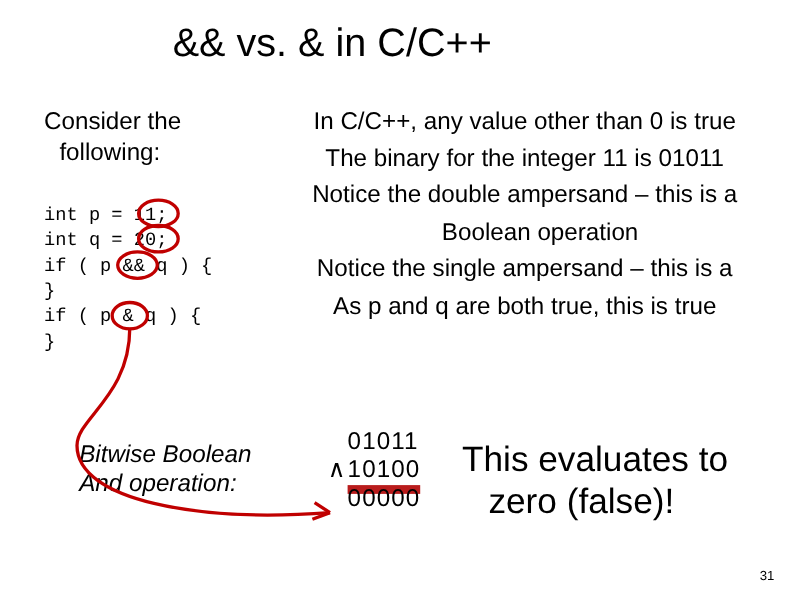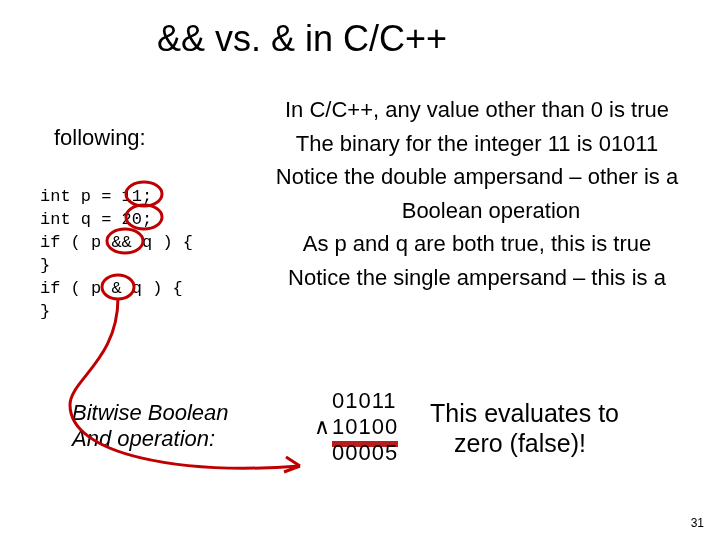--- a/index.html
+++ b/index.html
@@ -47,83 +47,83 @@
     position:absolute;
     top:400px;left:72px;
     width:210px;
     font-size:22px;
     text-align:left;
     line-height:1.2;
     font-style:italic;
   }
   .calc{
     position:absolute;
-    top:388px;left:312px;
+    top:388px;left:296px;
     font-size:22px;
     line-height:1.18;
     font-family:Arial,Helvetica,sans-serif;
   }
   .calc .row{height:26px}
   .calc .wedge{display:inline-block;width:18px;text-align:right;margin-right:2px;font-family:Arial,Helvetica,sans-serif}
   .calc .digits{letter-spacing:1px}
-  .calc .underline{border-bottom:6px solid #b91c1c;display:inline-block;padding-bottom:1px}
+  .calc .underline{border-bottom:8px solid #b91c1c;display:inline-block;padding-bottom:1px}
   .evaluates{
     position:absolute;
-    top:398px;left:430px;
+    top:398px;left:420px;
     width:280px;
-    font-size:25px;
+    font-size:32px;
     line-height:1.2;
   }
   .slidenum{
     position:absolute;
     bottom:10px;right:16px;
     font-size:12px;
   }
   svg.annot{
     position:absolute;
     top:0;left:0;
     width:720px;height:540px;
     pointer-events:none;
   }
 </style>
 </head>
 <body>
 
 <div class="title">&amp;&amp; vs. &amp; in C/C++</div>
 
 <div class="consider">
-  <br>
+  <span>Consider  the</span><br>
   <span style="padding-left:14px">following:</span>
 </div>
 
 <div class="code">int p = 11;
 int q = 20;
 if ( p &amp;&amp; q ) {
 }
 if ( p &amp; q ) {
 }</div>
 
 <div class="right">
   <p>In C/C++, any value other than 0 is true</p>
   <p>The binary for the integer 11 is 01011</p>
-  <p>Notice the double ampersand – other is a</p>
+  <p>Notice the double ampersand – this is a</p>
   <p class="indent">Boolean operation</p>
+  <p>Notice the single ampersand – this is a</p>
   <p>As p and q are both true, this is true</p>
-  <p>Notice the single ampersand – this is a</p>
 </div>
 
 <div class="bottom-left-label">
   <span>Bitwise  Boolean</span><br>
   <span>And operation:</span>
 </div>
 
 <div class="calc">
   <div class="row"><span class="wedge">&nbsp;</span><span class="digits">01011</span></div>
   <div class="row"><span class="wedge">∧</span><span class="digits underline">10100</span></div>
-  <div class="row"><span class="wedge">&nbsp;</span><span class="digits">00005</span></div>
+  <div class="row"><span class="wedge">&nbsp;</span><span class="digits">00000</span></div>
 </div>
 
 <div class="evaluates">
   <span>This evaluates to</span><br>
   <span style="padding-left:24px">zero (false)!</span>
 </div>
 
 <div class="slidenum">31</div>
 
 <svg class="annot" viewBox="0 0 720 540">

